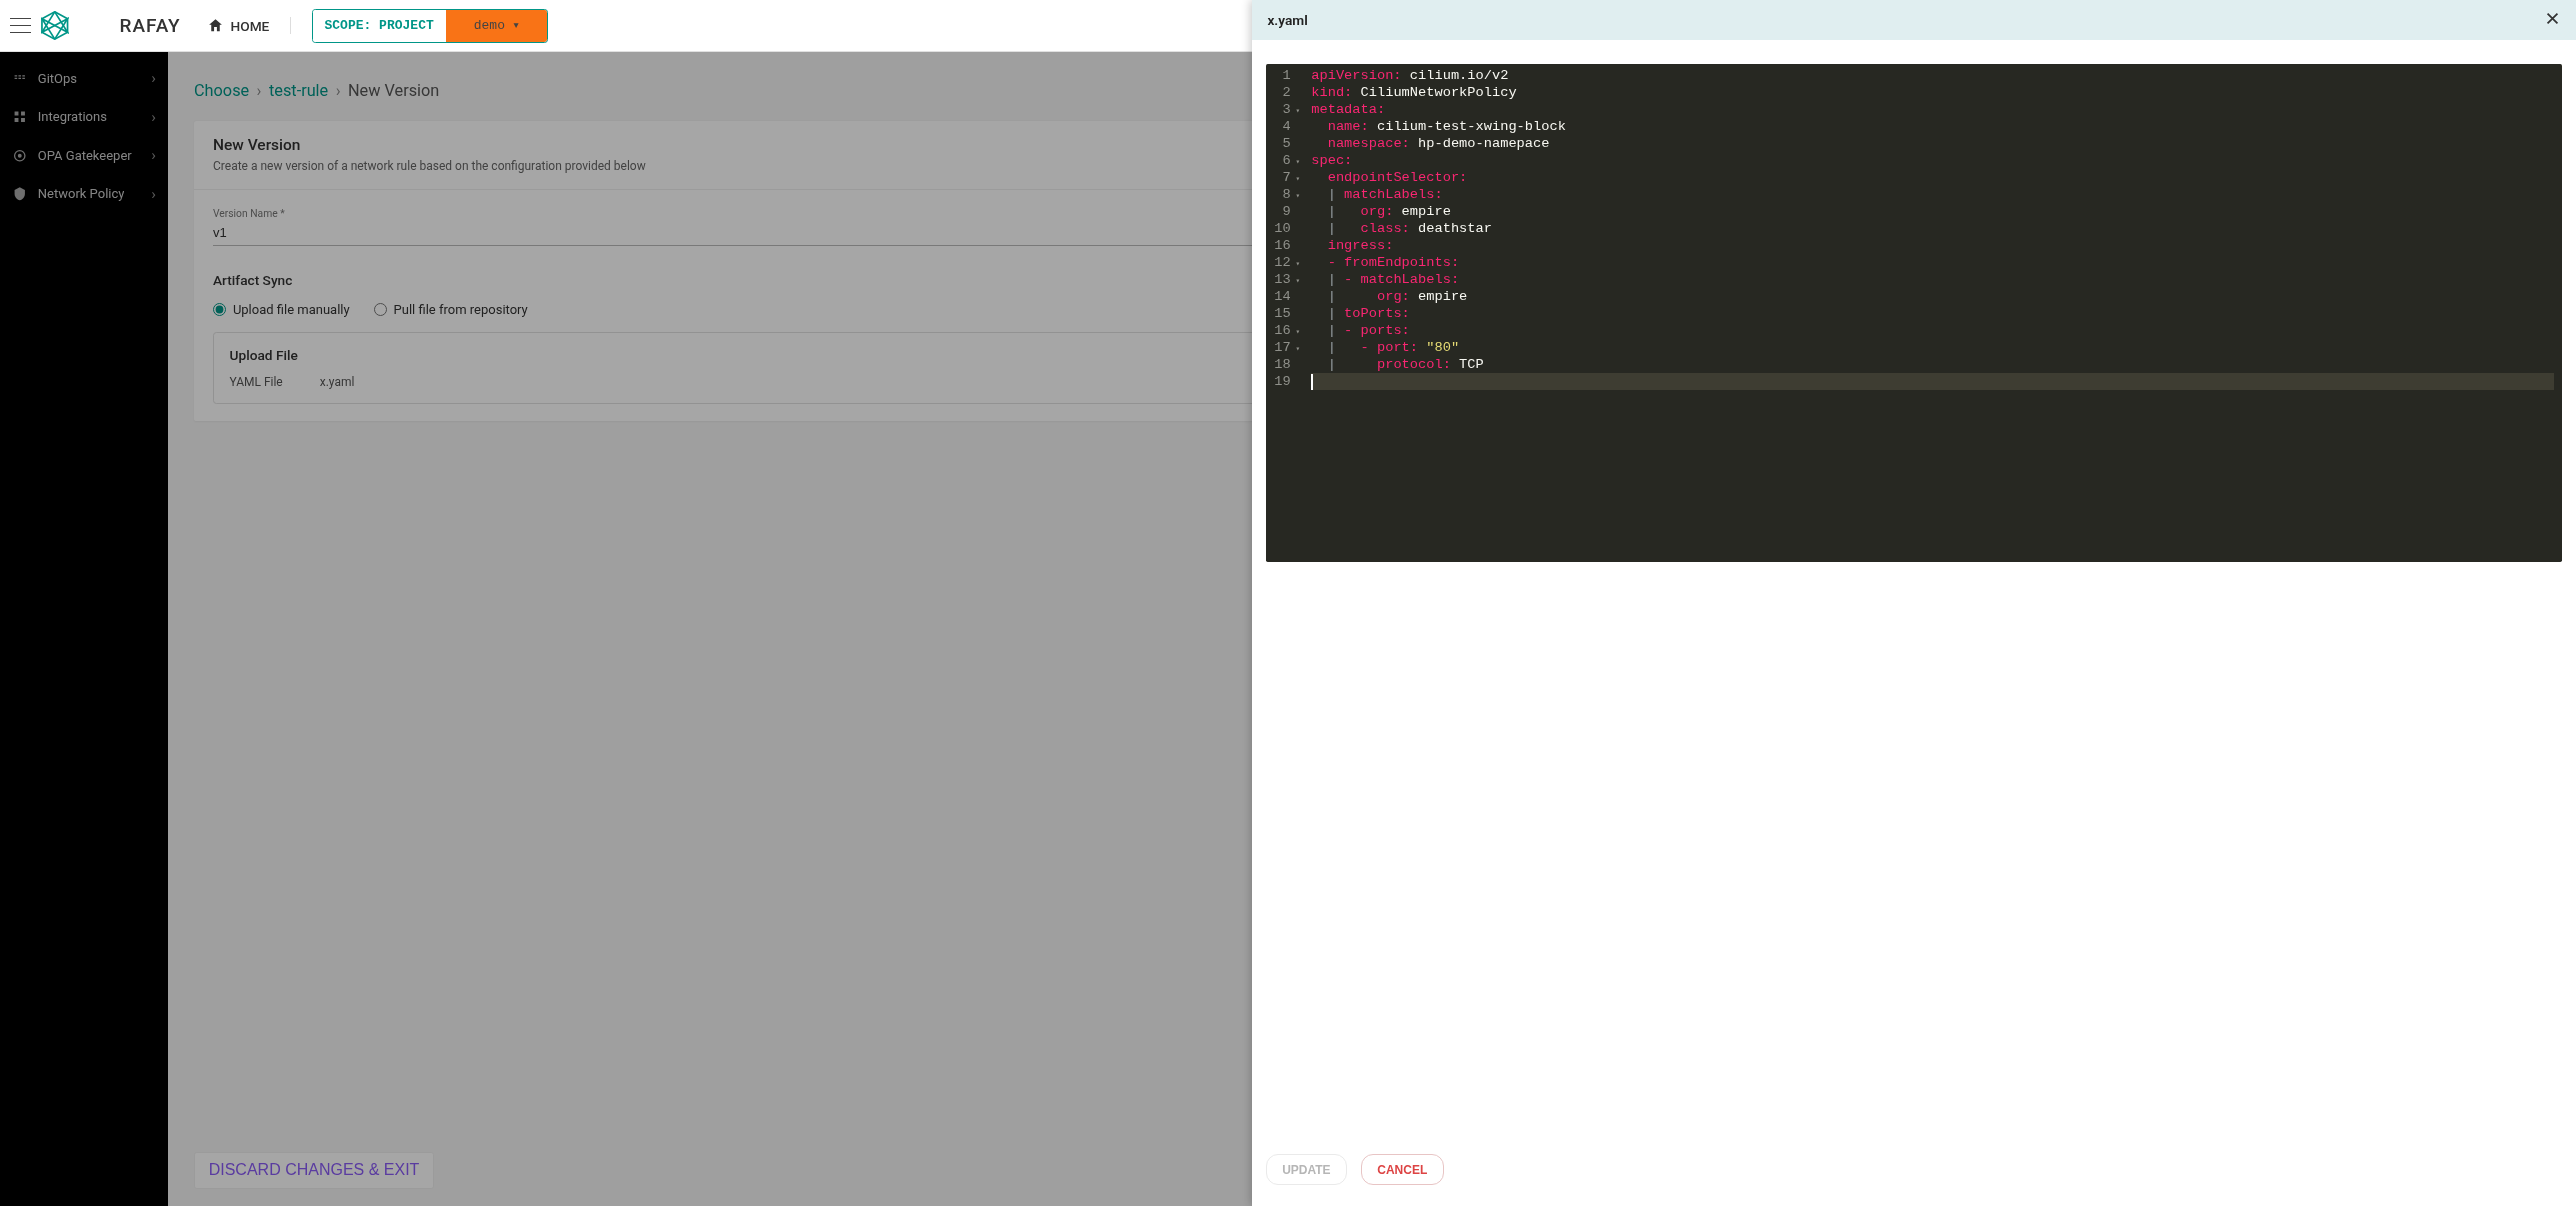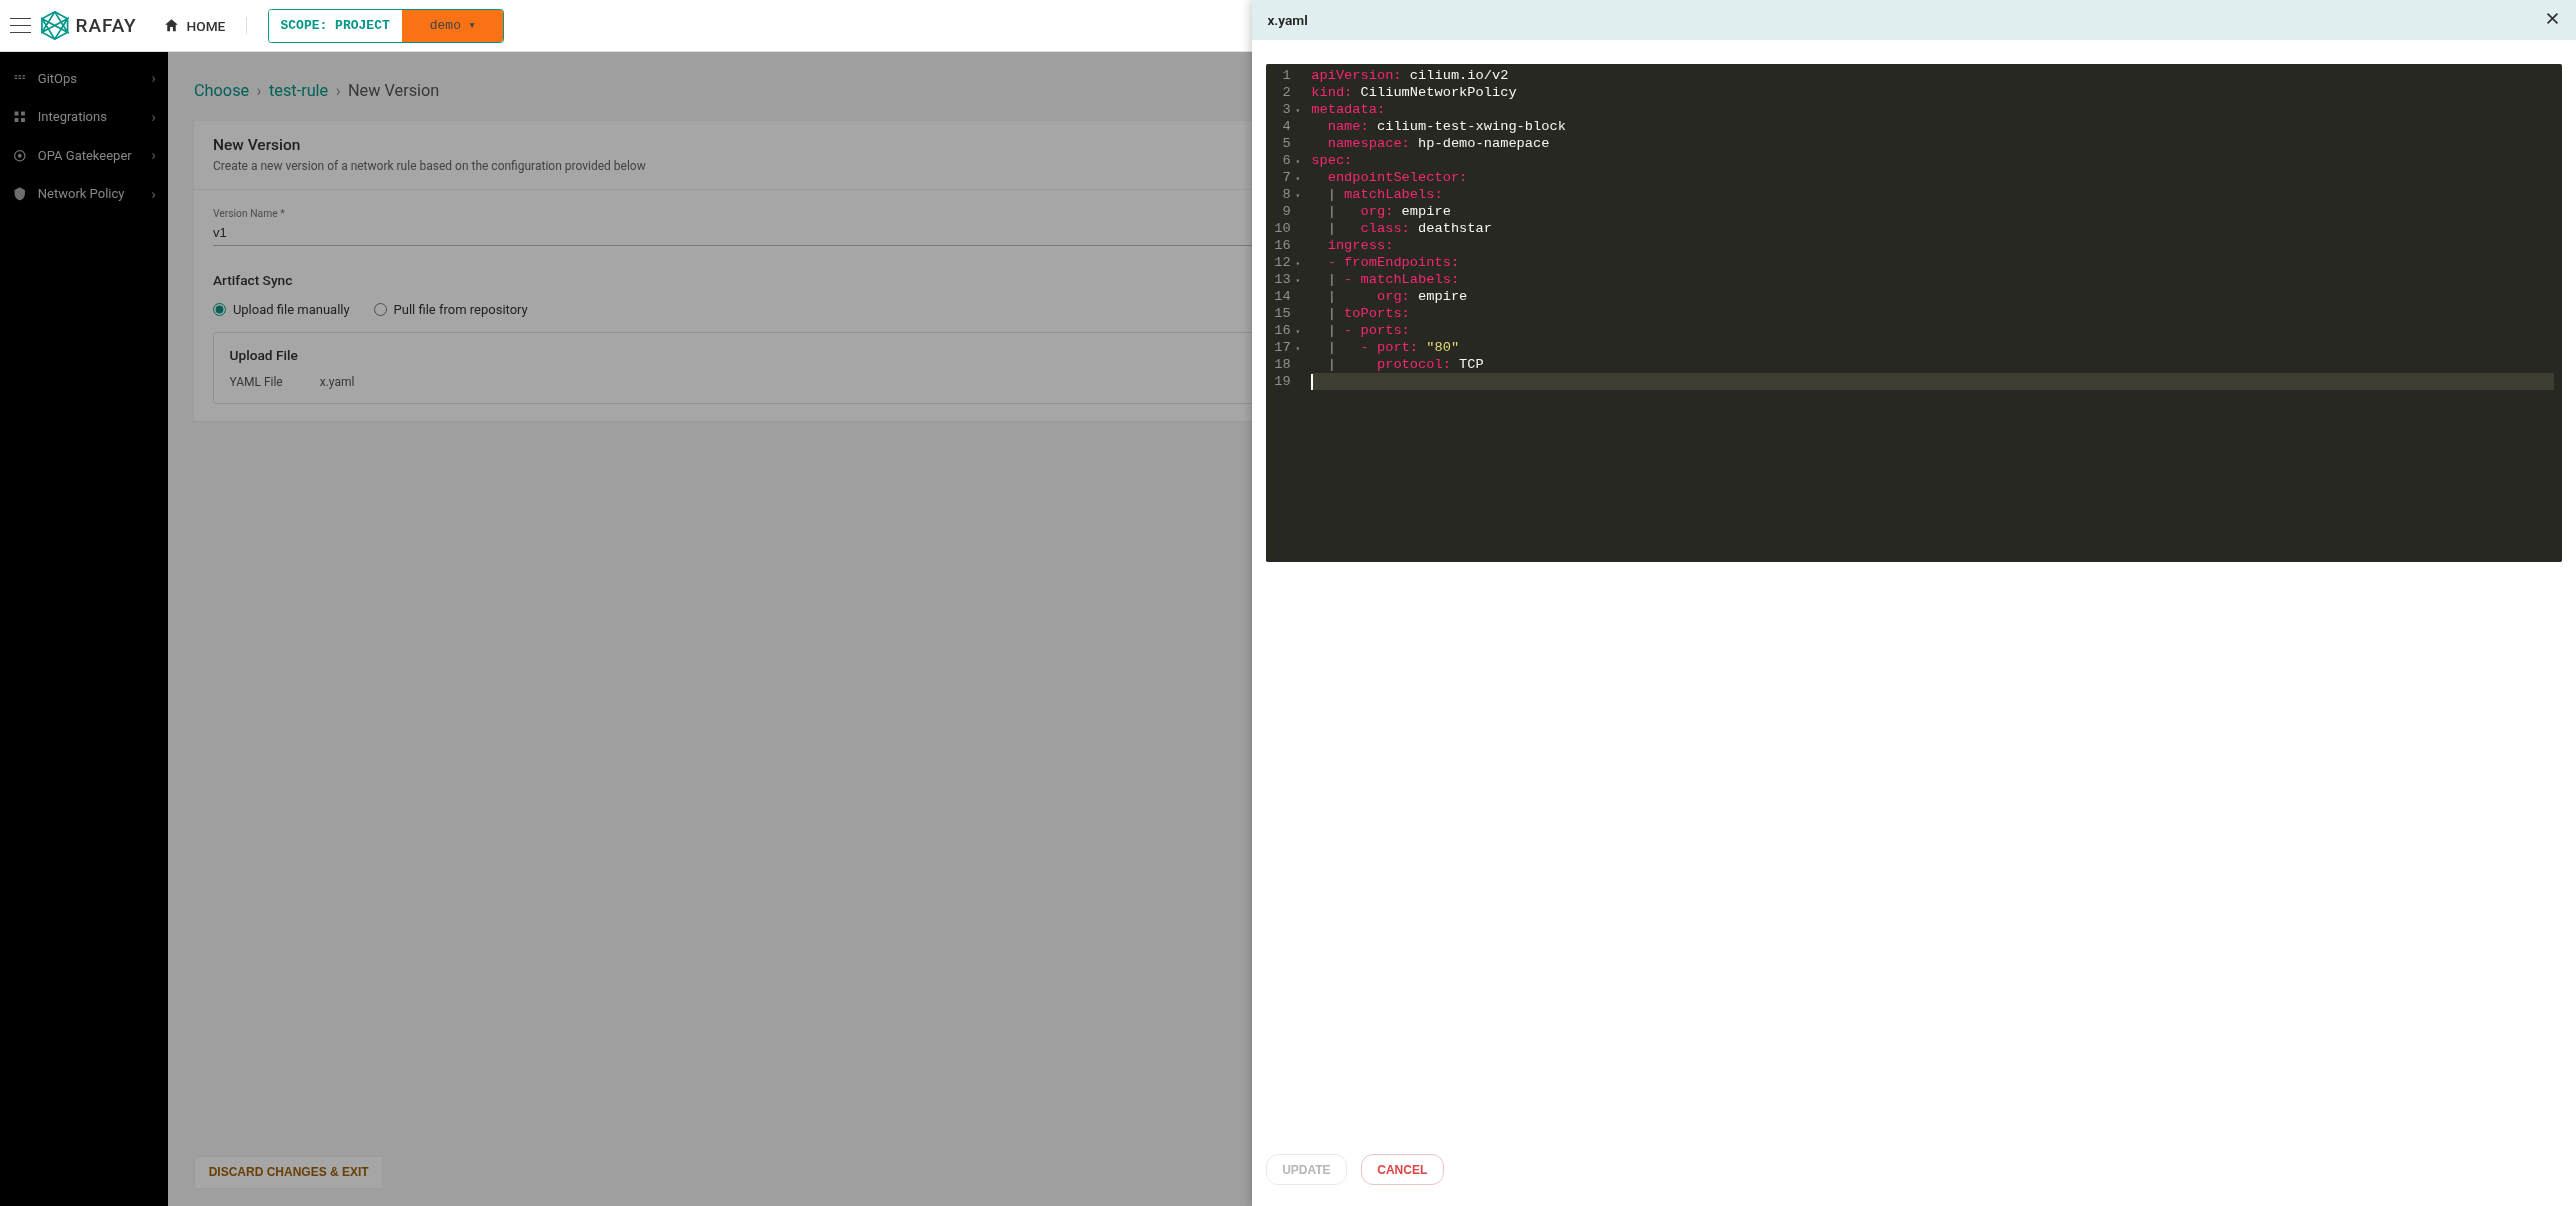--- a/index.html
+++ b/index.html
@@ -18,21 +18,21 @@
     height: 52px;
     padding: 0 10.3px;
     background: #fff;
     border-bottom: 0.9px solid #e0e0e0;
   }
   .hamburger {
     width: 20.6px; height: 20.6px; display: flex; flex-direction: column;
     justify-content: space-around; cursor: pointer; margin-right: 10.3px;
   }
   .hamburger span { height: 1.7px; background: #444; }
-  .logo { display: flex; align-items: center; margin-right: 26px; }
+  .logo { display: flex; align-items: center; margin-right: 26px; gap: 44px; }
   .logo svg { margin-right: 6.9px; }
   .logo-text { font-size: 19px; font-weight: 500; letter-spacing: 0.9px; color: #333; font-family: "Segoe UI", Roboto, sans-serif; }
   .home-link {
     display: flex; align-items: center; font-size: 13.7px; font-weight: 500;
     color: #333; border-right: 0.9px solid #ddd; padding-right: 20.6px; margin-right: 20.6px; cursor: pointer;
   }
   .home-icon { margin-right: 6.9px; }
   .scope-chip {
     display: flex; align-items: center; border: 0.9px solid #009688;
     border-radius: 3.4px; height: 34px; overflow: hidden; cursor: pointer; font-family: Liberation Mono, monospace;
@@ -93,22 +93,22 @@
   }
   .upload-title { font-size: 13.7px; font-weight: 500; margin-bottom: 12px; }
   .upload-row { display: flex; align-items: center; justify-content: space-between; font-size: 12px; color: #555; }
   .file-name { margin-left: 34px; }
   .choose-file { color: #009688; font-weight: 500; display: flex; align-items: center; cursor: pointer; }
   .choose-file svg { margin-right: 5.2px; }
 
   
   .bottom-bar { margin-top: auto; }
   .discard-btn {
-    background: #fff; color: #a16207; border: 0.9px solid #eee;
-    border-radius: 2.6px; padding: 8.6px 13.7px; font-weight: 700; font-size: 12px;
+    background: #fff; color: #8b5cf6; border: 0.9px solid #eee;
+    border-radius: 2.6px; padding: 8.6px 13.7px; font-weight: 400; font-size: 16px;
     cursor: pointer;
   }
 
   
   .scrim {
     position: fixed; inset: 52px 0 0 0; background: rgba(0,0,0,.35);
     pointer-events: none;
   }
   .modal {
     position: fixed; top: 0; right: 0; bottom: 0;

